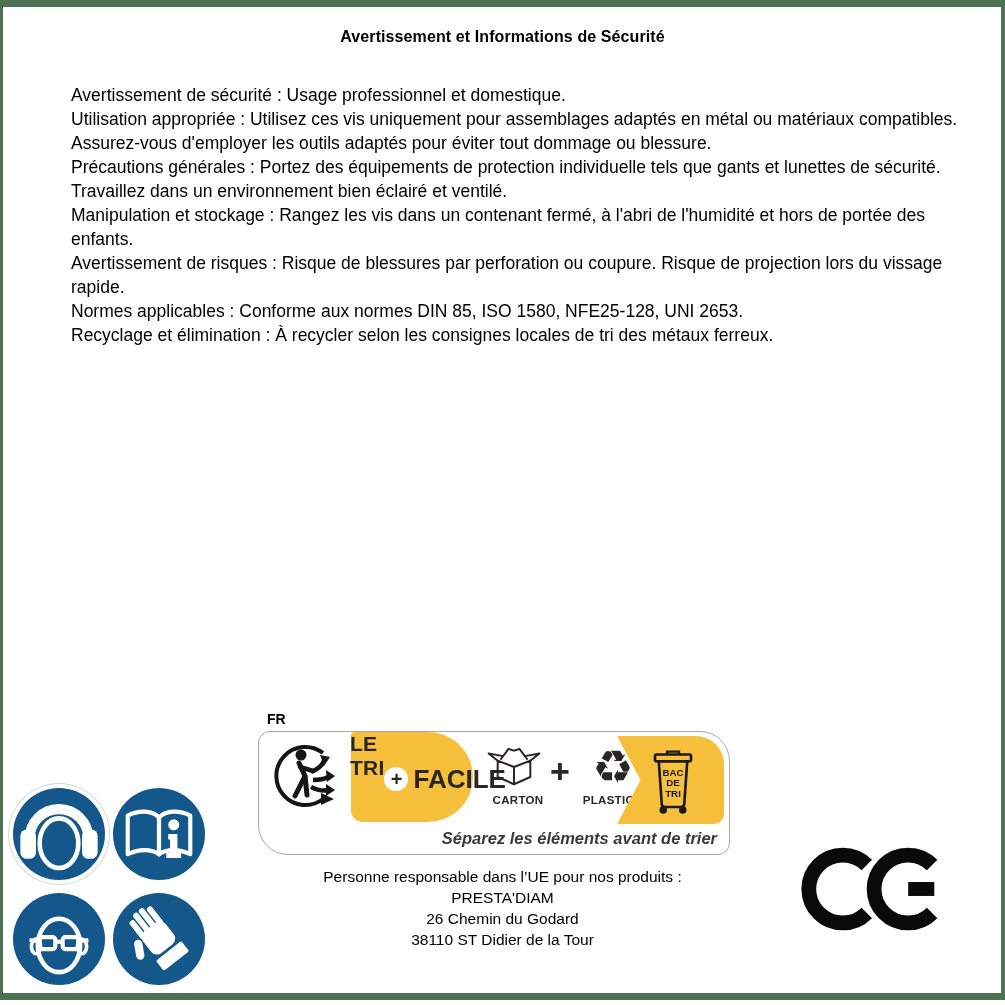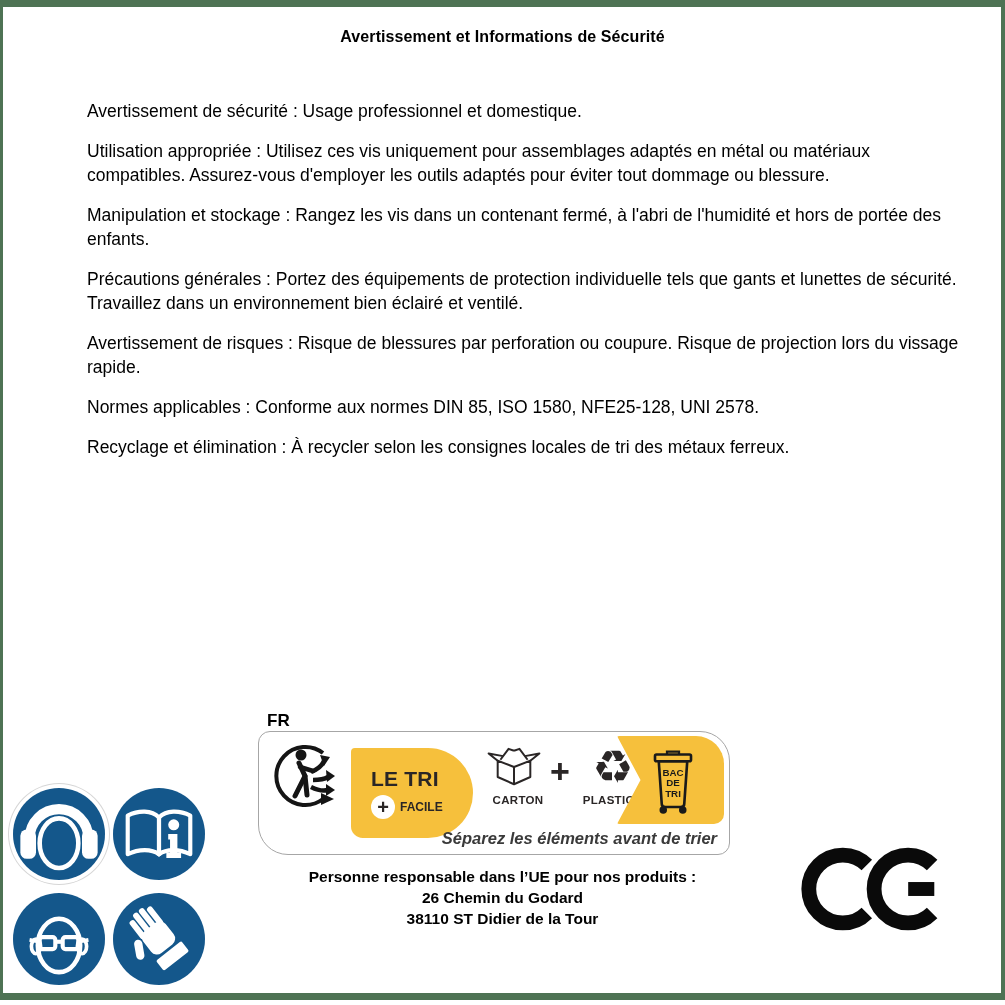--- a/index.html
+++ b/index.html
@@ -12,52 +12,52 @@
     border-style:solid;border-color:#4e7354;border-width:7px 4px 7px 3px;pointer-events:none;
   }
   .page-title{
     position:absolute;top:28px;left:0;width:100%;text-align:center;
     font-size:16px;font-weight:bold;letter-spacing:.1px;
   }
   .safety-text{
     position:absolute;left:71px;top:83px;width:908px;
     font-size:17.5px;line-height:24px;
   }
-  .safety-text p{margin:16px;}
+  .safety-text p{margin:0;}
 
   
   .picto{position:absolute;width:92px;height:92px;border-radius:50%;background:#14578b;}
   .picto svg{position:absolute;inset:0;width:100%;height:100%;}
   .picto.ringed{box-shadow:0 0 0 4px #fff, 0 0 0 5px #d6d6d6;}
   .picto-ear{left:13px;top:788px;}
   .picto-book{left:113px;top:788px;}
   .picto-goggles{left:13px;top:893px;}
   .picto-glove{left:113px;top:893px;}
 
   
-  .fr-label{position:absolute;left:267px;top:711px;font-size:17px;font-weight:bold;}
+  .fr-label{position:absolute;left:267px;top:711px;font-size:14px;font-weight:bold;}
   .tri-box{
     position:absolute;left:258px;top:731px;width:472px;height:124px;box-sizing:border-box;
     background:#fff;border:1.5px solid #a6a6a6;border-radius:12px 30px 12px 30px;
   }
   .triman{position:absolute;left:12px;top:8px;width:72px;height:72px;}
   .tri-bubble{
-    position:absolute;left:92px;top:16px;width:122px;height:90px;
+    position:absolute;left:92px;top:0;width:122px;height:90px;
     background:#f6c03c;border-radius:4px 46px 46px 12px;
-    display:flex;flex-direction:column;justify-content:center;padding-left:20px;box-sizing:border-box;
+    display:flex;flex-direction:row;justify-content:center;padding-left:32px;box-sizing:border-box;
     color:#2a2626;
   }
   .lt1{font-size:21px;font-weight:800;letter-spacing:.2px;}
   .lt2{display:flex;align-items:center;margin-top:4px;}
   .plus-circle{
     width:24px;height:24px;border-radius:50%;background:#fff;color:#2a2626;
     display:flex;align-items:center;justify-content:center;
     font-size:20px;font-weight:800;margin-right:5px;line-height:1;
   }
-  .lt2 .facile{font-size:12px;font-weight:800;}
+  .lt2 .facile{font-size:26px;font-weight:800;}
   .material-group{
     position:absolute;top:10px;display:flex;flex-direction:column;align-items:center;color:#2a2626;
   }
   .mg-carton{left:220px;width:70px;}
   .mg-plastique{left:316px;width:76px;}
   .material-label{font-size:11.5px;font-weight:700;letter-spacing:.3px;margin-top:2px;margin-left:8px;}
   .materials-plus{position:absolute;left:291px;top:20px;font-size:34px;font-weight:700;color:#2a2626;}
   .recycle-glyph{
     font-family:"DejaVu Sans", sans-serif;font-size:46px;line-height:50px;color:#2a2626;
   }
@@ -69,40 +69,40 @@
   }
   .bin-svg{position:absolute;left:32px;top:3px;width:48px;height:85px;}
   .separation-note{
     position:absolute;right:12px;top:97px;font-size:16.5px;font-style:italic;
     font-weight:700;color:#3a3a3a;white-space:nowrap;
   }
 
   
   .responsible{
     position:absolute;left:250px;top:866px;width:505px;text-align:center;
-    font-size:15.5px;font-weight:bold;line-height:21px;
+    font-size:15.5px;font-weight:normal;line-height:21px;
   }
   
   .ce-mark{position:absolute;left:795px;top:841px;width:148px;height:96px;}
 </style>
 </head>
 <body>
 
 <div class="page">
   <div class="border-frame"></div>
 
   <div class="page-title">Avertissement et Informations de Sécurité</div>
 
   <div class="safety-text">
     <p>Avertissement de sécurité : Usage professionnel et domestique.</p>
     <p>Utilisation appropriée : Utilisez ces vis uniquement pour assemblages adaptés en métal ou matériaux compatibles. Assurez-vous d'employer les outils adaptés pour éviter tout dommage ou blessure.</p>
+    <p>Précautions générales : Portez des équipements de protection individuelle tels que gants et lunettes de sécurité. Travaillez dans un environnement bien éclairé et ventilé.</p>
     <p>Manipulation et stockage : Rangez les vis dans un contenant fermé, à l'abri de l'humidité et hors de portée des enfants.</p>
-    <p>Précautions générales : Portez des équipements de protection individuelle tels que gants et lunettes de sécurité. Travaillez dans un environnement bien éclairé et ventilé.</p>
     <p>Avertissement de risques : Risque de blessures par perforation ou coupure. Risque de projection lors du vissage rapide.</p>
-    <p>Normes applicables : Conforme aux normes DIN 85, ISO 1580, NFE25-128, UNI 2578.</p>
+    <p>Normes applicables : Conforme aux normes DIN 85, ISO 1580, NFE25-128, UNI 2653.</p>
     <p>Recyclage et élimination : À recycler selon les consignes locales de tri des métaux ferreux.</p>
   </div>
 
   <div class="picto picto-ear ringed">
     <svg viewBox="0 0 100 100">
       <path d="M18 55 A32 32 0 0 1 82 55" stroke="#fff" stroke-width="11" fill="none"></path>
       <ellipse cx="50" cy="60" rx="21" ry="27" fill="none" stroke="#fff" stroke-width="5"></ellipse>
       <rect x="8" y="45" width="17" height="32" rx="7" fill="#fff"></rect>
       <rect x="75" y="45" width="17" height="32" rx="7" fill="#fff"></rect>
     </svg>
@@ -203,20 +203,21 @@
         <text x="32" y="50" text-anchor="middle" font-size="13" font-weight="bold" fill="#1a1a1a">DE</text>
         <text x="32" y="64" text-anchor="middle" font-size="13" font-weight="bold" fill="#1a1a1a">TRI</text>
       </svg>
     </div>
 
     <div class="separation-note">Séparez les éléments avant de trier</div>
   </div>
 
   <div class="responsible">
     <div>Personne responsable dans l’UE pour nos produits :</div>
+    <div>PRESTA'DIAM</div>
     <div>26 Chemin du Godard</div>
     <div>38110 ST Didier de la Tour</div>
   </div>
 
   <svg class="ce-mark" viewBox="0 0 340 210">
     <path d="M165 50 A78 78 0 1 0 165 160" fill="none" stroke="#0a0a0a" stroke-width="34"></path>
     <path d="M315 50 A78 78 0 1 0 315 160" fill="none" stroke="#0a0a0a" stroke-width="34"></path>
     <path d="M260 105 H320" fill="none" stroke="#0a0a0a" stroke-width="32"></path>
   </svg>
 </div>

